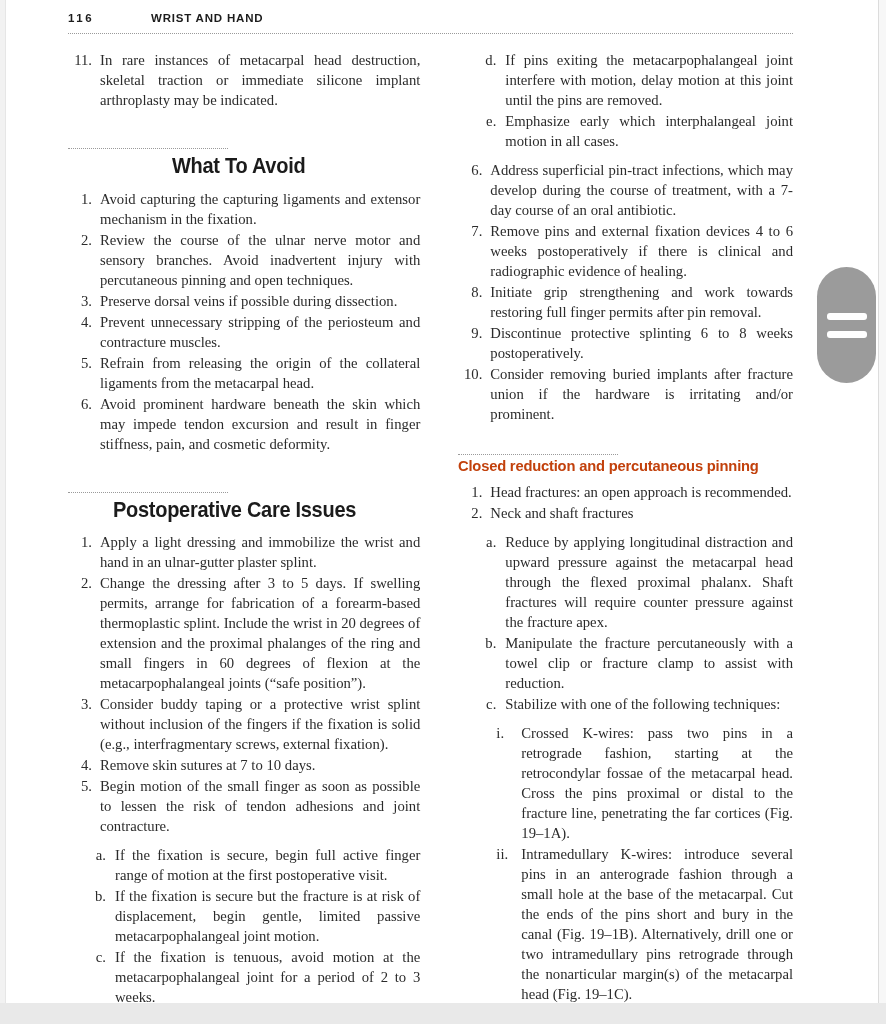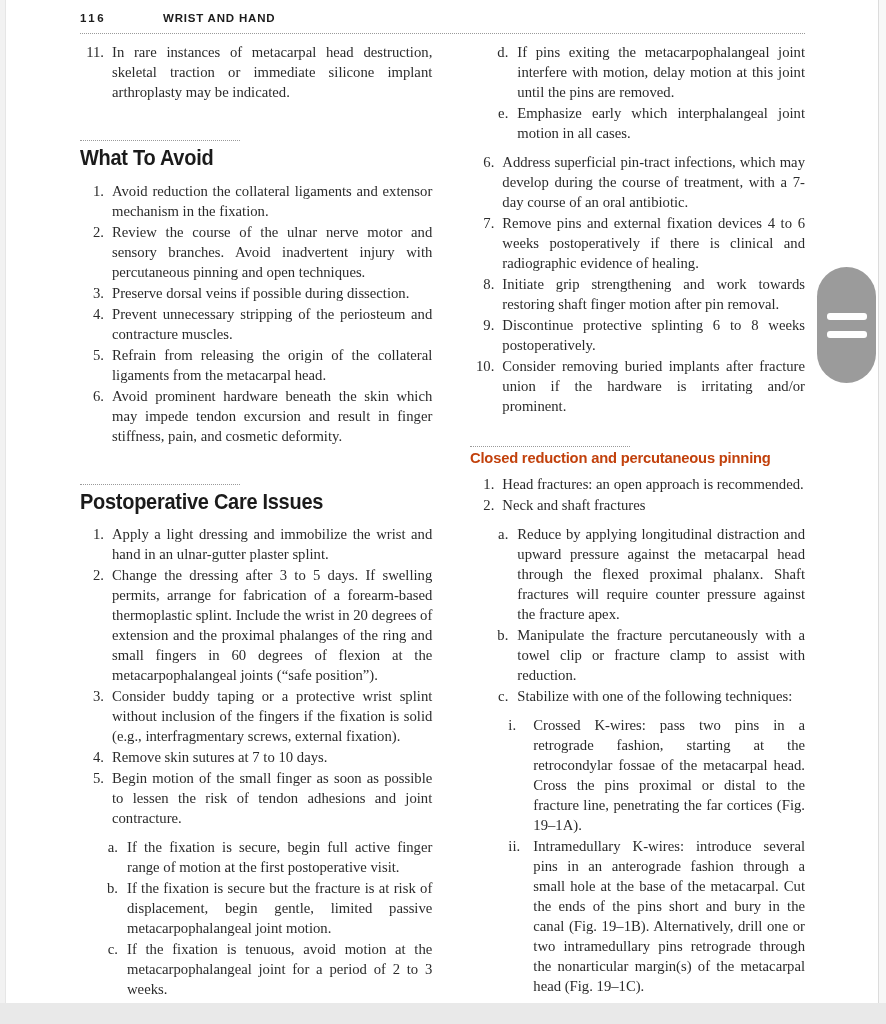--- a/index.html
+++ b/index.html
@@ -1,32 +1,32 @@
 <!DOCTYPE html>
 <html><head>
 <meta charset="utf-8">
 <style>
   html,body{margin:0;padding:0;background:#ffffff;}
   .page{position:relative;width:886px;height:1024px;background:#ffffff;overflow:hidden;
         font-family:"Liberation Serif", serif;color:#2b2b2b;}
   .edge-left{position:absolute;left:0;top:0;width:5px;height:100%;background:#f2f2f2;border-right:1px solid #e6e6e6;}
   .edge-right{position:absolute;right:0;top:0;width:7px;height:100%;background:#f7f7f7;border-left:1px solid #dcdcdc;}
   .bottom-bar{position:absolute;left:0;bottom:0;width:100%;height:21px;background:#e9e9e9;}
-  .content{position:absolute;left:80px;top:12px;width:725px;}
+  .content{position:absolute;left:68px;top:12px;width:725px;}
   .pagehead{display:flex;align-items:baseline;border-bottom:1px dotted #9a9a9a;padding-bottom:9px;
             font-family:"Liberation Sans", sans-serif;font-weight:bold;font-size:11.5px;color:#1c1c1c;}
   .pagehead .pnum{width:83px;letter-spacing:2.5px;}
   .pagehead .ptitle{letter-spacing:0.8px;}
-  .cols{display:flex;column-gap:38px;margin-top:8px;}
+  .cols{display:flex;column-gap:38px;margin-top:16px;}
   .col{font-size:14.7px;line-height:20px;text-align:justify;}
   .col.left{width:360px;}
   .col.right{width:342px;}
   .rule{border-top:1px dotted #9a9a9a;width:160px;margin:0;}
   .h1{font-family:"Liberation Sans", sans-serif;font-weight:bold;font-size:21.5px;line-height:1.15;
-      color:#1b1b1b;margin:5px 0 10px 0;text-align:left;}
+      color:#1b1b1b;margin:5px 0 10px 0;text-align:center;}
   .h1 > span{display:inline-block;transform:scaleX(0.93);transform-origin:left center;letter-spacing:-0.3px;white-space:nowrap;}
   .h2{font-family:"Liberation Sans", sans-serif;font-weight:bold;font-size:15.5px;line-height:1.2;
       color:#c2410c;margin:2px 0 6px 0;text-align:left;}
   .h2 > span{display:inline-block;transform:scaleX(0.95);transform-origin:left center;letter-spacing:-0.2px;white-space:nowrap;}
   .list{margin:0;}
   .li{display:grid;grid-template-columns:var(--mw,24px) 1fr;column-gap:8px;margin:0 0 1px 0;}
   .li .m{text-align:right;white-space:nowrap;}
   .list.num{--mw:24px;}
   .list.alpha{margin-left:24px;--mw:14px;}
   .list.alpha .li{column-gap:9px;}
@@ -60,21 +60,21 @@
             <div class="li">
               <span class="m">11.</span>
               <span class="t"><span>In rare instances of metacarpal head destruction, skeletal traction or immediate silicone implant arthroplasty may be indicated.</span></span>
             </div>
           </div>
           <div class="rule mt-rule-big"></div>
           <div class="h1"><span>What To Avoid</span></div>
           <div class="list num mt-list">
             <div class="li">
               <span class="m">1.</span>
-              <span class="t"><span>Avoid reduction the collateral ligaments and extensor mechanism in the fixation.</span></span>
+              <span class="t"><span>Avoid capturing the capturing ligaments and extensor mechanism in the fixation.</span></span>
             </div>
             <div class="li">
               <span class="m">2.</span>
               <span class="t"><span>Review the course of the ulnar nerve motor and sensory branches. Avoid inadvertent injury with percutaneous pinning and open techniques.</span></span>
             </div>
             <div class="li">
               <span class="m">3.</span>
               <span class="t"><span>Preserve dorsal veins if possible during dissection.</span></span>
             </div>
             <div class="li">
@@ -144,21 +144,21 @@
             <div class="li">
               <span class="m">6.</span>
               <span class="t"><span>Address superficial pin-tract infections, which may develop during the course of treatment, with a 7-day course of an oral antibiotic.</span></span>
             </div>
             <div class="li">
               <span class="m">7.</span>
               <span class="t"><span>Remove pins and external fixation devices 4 to 6 weeks postoperatively if there is clinical and radiographic evidence of healing.</span></span>
             </div>
             <div class="li">
               <span class="m">8.</span>
-              <span class="t"><span>Initiate grip strengthening and work towards restoring shaft finger motion after pin removal.</span></span>
+              <span class="t"><span>Initiate grip strengthening and work towards restoring full finger permits after pin removal.</span></span>
             </div>
             <div class="li">
               <span class="m">9.</span>
               <span class="t"><span>Discontinue protective splinting 6 to 8 weeks postoperatively.</span></span>
             </div>
             <div class="li">
               <span class="m">10.</span>
               <span class="t"><span>Consider removing buried implants after fracture union if the hardware is irritating and/or prominent.</span></span>
             </div>
           </div>

